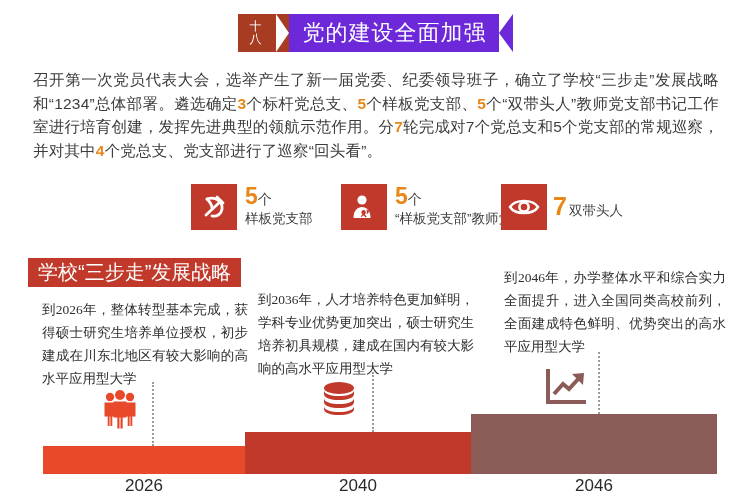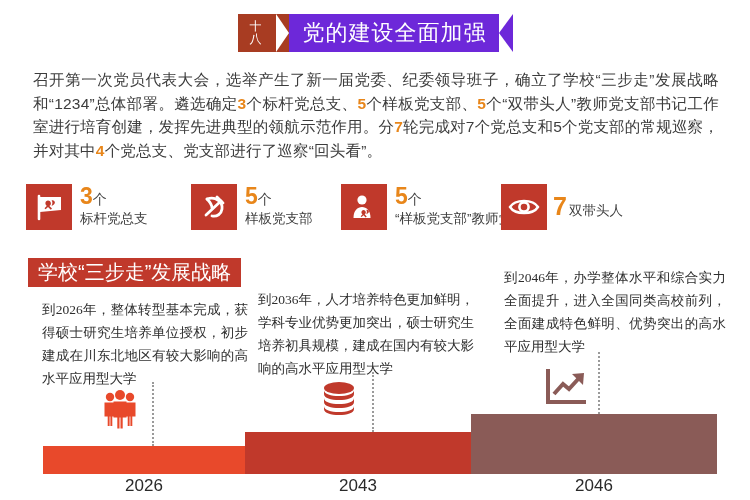--- a/index.html
+++ b/index.html
@@ -221,36 +221,20 @@
     </div>
     <div class="banner-chevron"></div>
     <div class="banner-main">党的建设全面加强</div>
   </div>
 </div>
 
 <div class="para"><span>召开第一次党员代表大会，选举产生了新一届党委、纪委领导班子，确立了学校“三步走”发展战略和“1234”总体部署。遴选确定</span><span class="hl">3</span><span>个标杆党总支、</span><span class="hl">5</span><span>个样板党支部、</span><span class="hl">5</span><span>个“双带头人”教师党支部书记工作室进行培育创建，发挥先进典型的领航示范作用。分</span><span class="hl">7</span><span>轮完成对7个党总支和5个党支部的常规巡察，并对其中</span><span class="hl">4</span><span>个党总支、党支部进行了巡察“回头看”。</span></div>
 
 <div class="stats">
 
-  <div class="stat" style="left:0px; top:0px;">
-    <div class="stat-icon">
-      <svg width="32" height="32" viewBox="0 0 32 32">
-        <path d="M6 5 L6 28" stroke="#ffffff" stroke-width="2.6" fill="none" stroke-linecap="round"></path>
-        <path d="M7 6 L28 6 L28 19 L7 21 Z" fill="#ffffff"></path>
-        <g fill="#C0392B">
-          <path d="M15 9.5 c1.6 0 2.9 1.3 2.9 2.9 c0 1.1-.6 2-1.5 2.5 l2.6 2.6 l-1.2 1.2 l-2.8-2.8 l-2.4 2.4 l-1.1-1.1 l2.4-2.4 c-.9-.5-1.5-1.5-1.5-2.6 c0-1.6 1.3-2.7 2.6-2.7 z"></path>
-          <path d="M19.5 9.2 c1.4 0 2.4 1 2.4 2.3 c0 1.6-1.5 2.6-3.3 3.4 c.5-1.2.8-2.2.8-3.2 c0-.9-.3-1.6-.8-2.2 c.3-.2.6-.3.9-.3 z"></path>
-        </g>
-      </svg>
-    </div>
-    <div class="stat-text">
-      <div class="stat-num"><span>3</span><span class="unit">个</span></div>
-      <div class="stat-label">标杆党总支</div>
-    </div>
-  </div>
 
   <div class="stat" style="left:165px; top:0px;">
     <div class="stat-icon">
       <svg width="32" height="32" viewBox="0 0 32 32">
         <g stroke="#ffffff" stroke-width="2.8" fill="none" stroke-linecap="round">
           <path d="M9 8 C18 5 25 11 24 18 C23.3 23 19 26 14 25"></path>
           <path d="M9 8 C12 11 14 14 14 17"></path>
         </g>
         <g stroke="#ffffff" stroke-width="2.8" stroke-linecap="round">
           <line x1="8" y1="24" x2="23" y2="10"></line>
@@ -340,14 +324,14 @@
     </g>
     <path d="M28 6 L40 5 L39 17 Z" fill="#8A5B57"></path>
   </svg>
 </div>
 
 <div class="bar bar-1"></div>
 <div class="bar bar-2"></div>
 <div class="bar bar-3"></div>
 
 <div class="bar-year year-1">2026</div>
-<div class="bar-year year-2">2043</div>
+<div class="bar-year year-2">2040</div>
 <div class="bar-year year-3">2046</div>
 
 </body></html>

